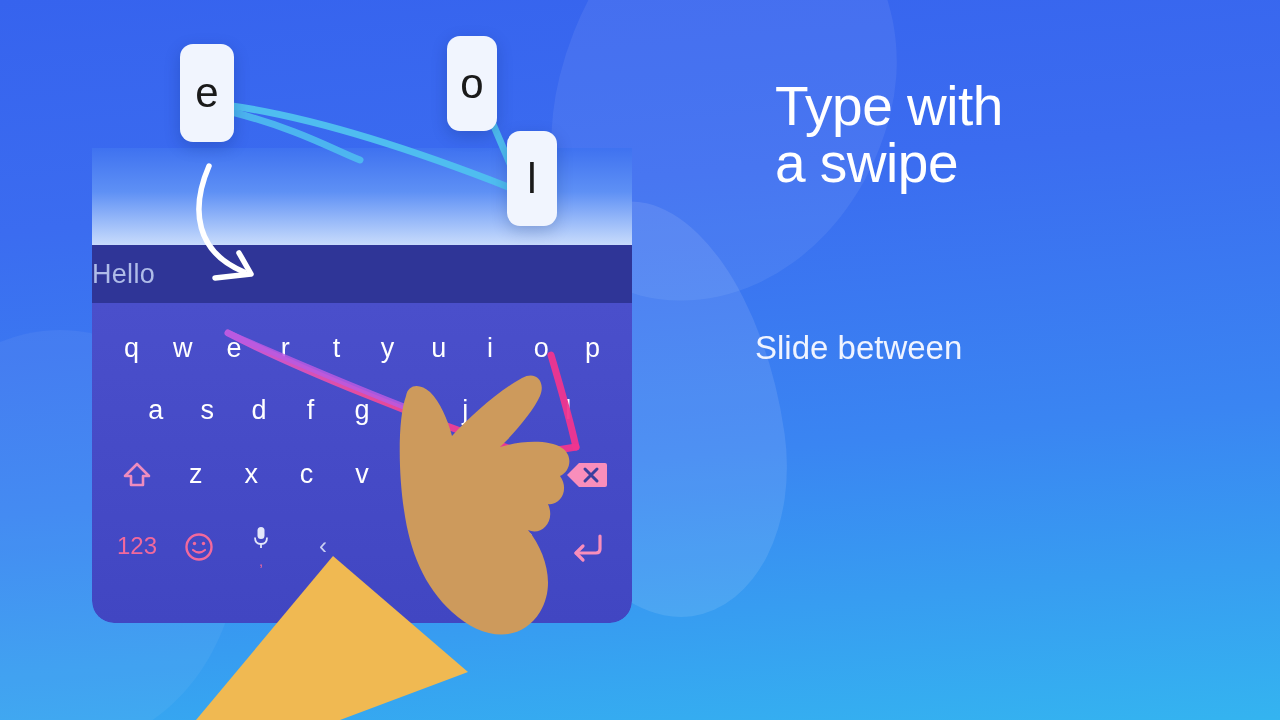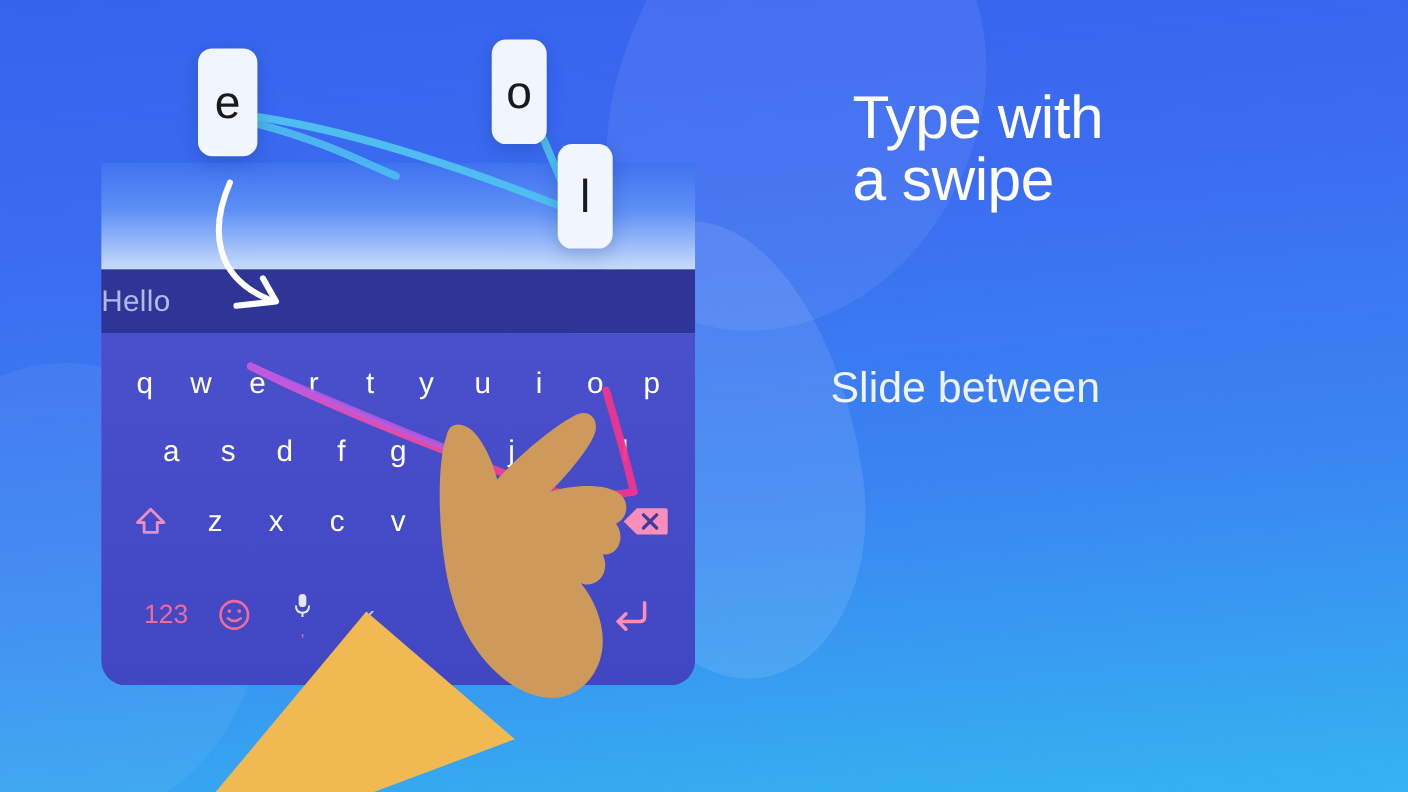--- a/index.html
+++ b/index.html
@@ -59,21 +59,21 @@
     background: linear-gradient(180deg,#4A4FCB 0%, #4146C2 100%);
     border-radius: 0 0 22px 22px;
   }
   .krow {
     position: absolute; left: 0; width: 100%;
     display: flex; align-items: center;
   }
   #krow1 { top: 14px;  height: 62px; padding: 0 14px; }
   #krow2 { top: 76px;  height: 62px; padding: 0 38px; }
   #krow3 { top: 140px; height: 62px; padding: 0 14px; }
-  #krow4 { top: 221px; height: 70px; padding: 0 28px; }
+  #krow4 { top: 208px; height: 70px; padding: 0 14px; }
   .key {
     flex: 1 1 0; text-align: center;
     color: #FFFFFF; font-size: 27px; font-weight: 400;
     line-height: 62px; user-select: none;
   }
   .keyfn { flex: 0 0 62px; text-align: center; line-height: 62px; }
   #key-123 { color: #F2699C; font-size: 24px; flex: 0 0 62px; text-align:center; }
 
   svg.icn { display: inline-block; vertical-align: middle; }
 
@@ -100,21 +100,21 @@
   .ovl { position: absolute; left: 0; top: 0; width: 1280px; height: 720px; pointer-events: none; }
 
   
   #headline {
     position: absolute; left: 755px; top: 78px; width: 460px;
     color: #FFFFFF; font-size: 55px; line-height: 1.04;
     font-weight: 400; letter-spacing: -0.5px; margin-left: 20px;
   }
   #subhead {
     position: absolute; left: 755px; top: 322px; width: 420px;
-    color: #F0F4FF; font-size: 39px; line-height: 1.58; font-weight: 400;
+    color: #F0F4FF; font-size: 33px; line-height: 1.58; font-weight: 400;
   }
 </style>
 </head>
 <body>
 
 <div id="stage">
 
   <div class="blob" id="blob-a"></div>
   <div class="blob" id="blob-b"></div>
   <div class="blob" id="blob-c"></div>

